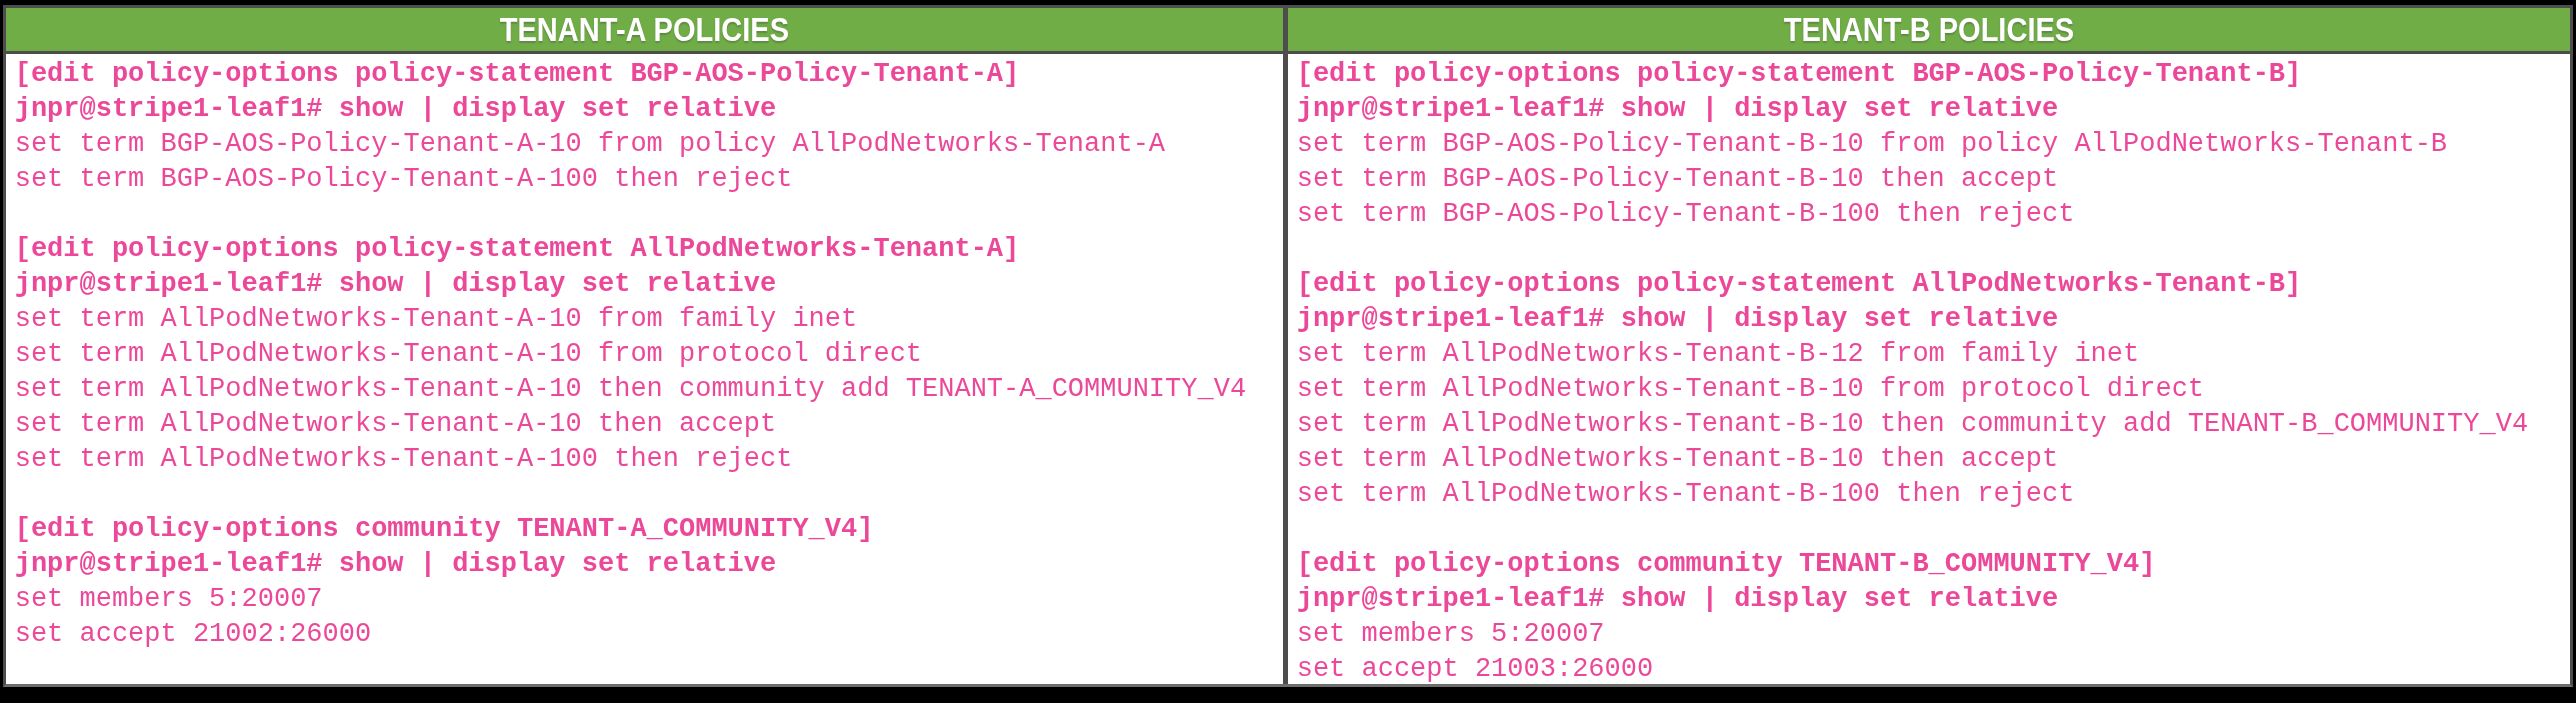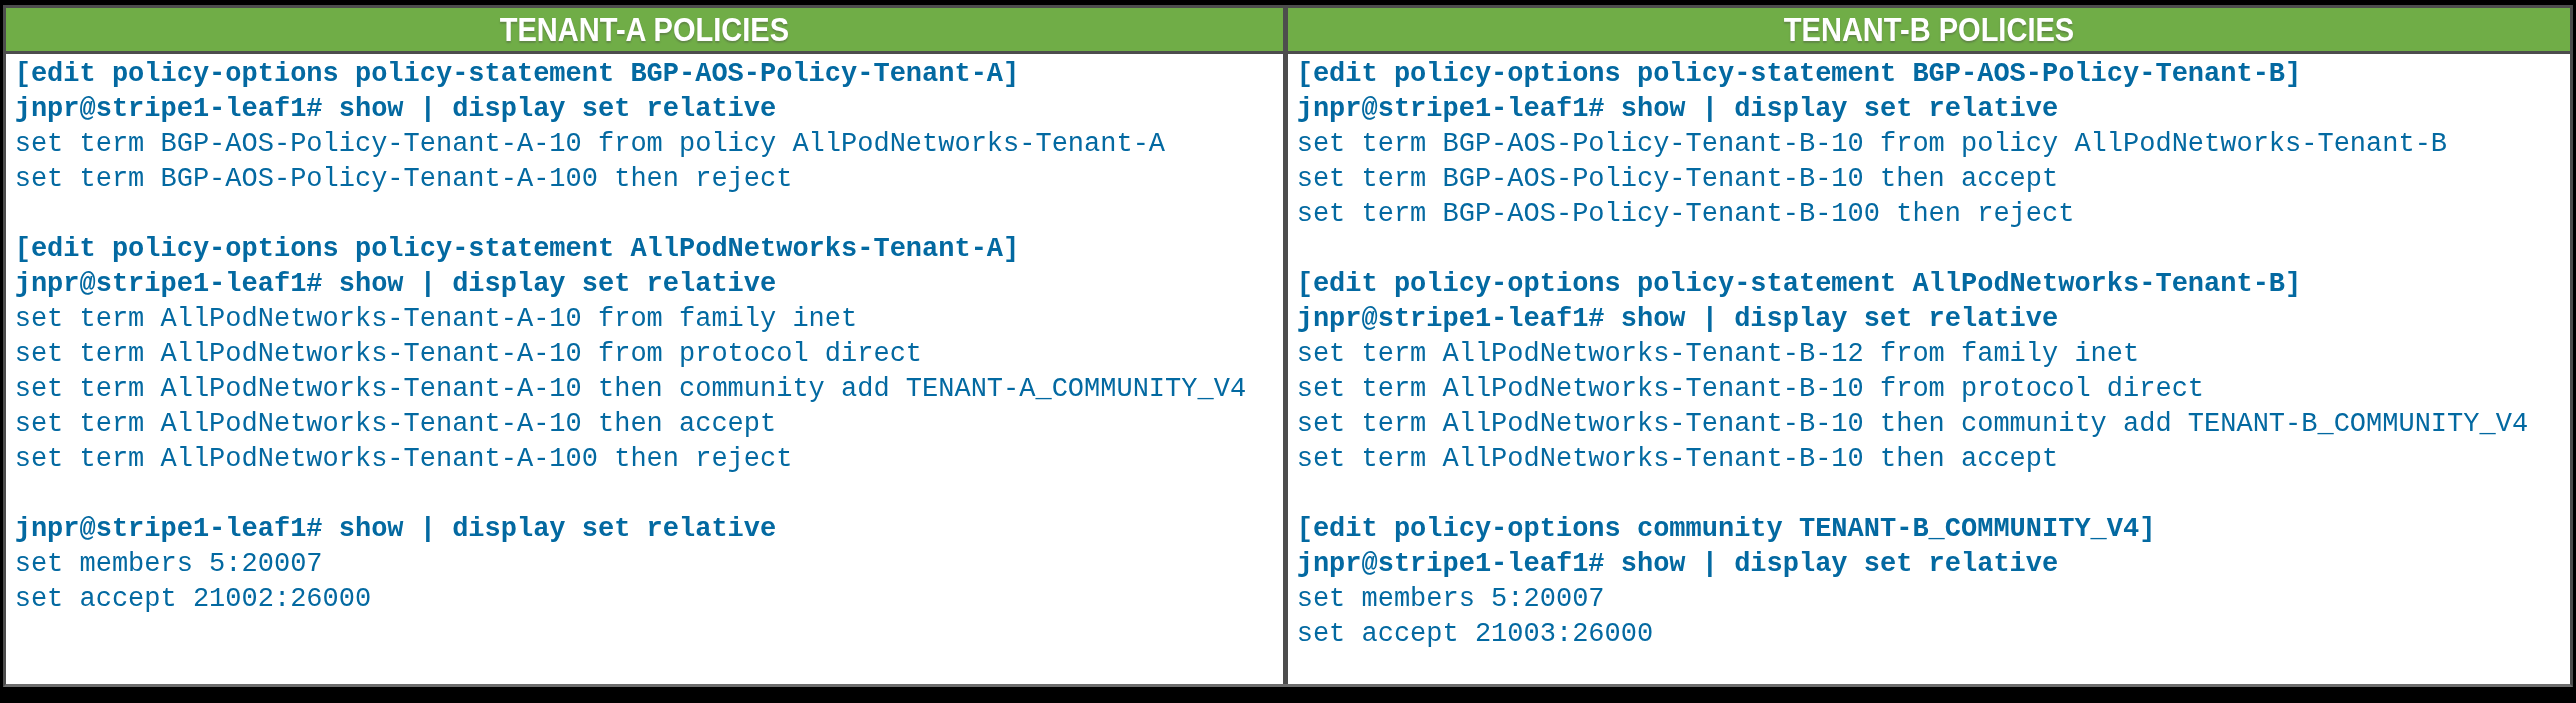--- a/index.html
+++ b/index.html
@@ -53,21 +53,21 @@
     letter-spacing: 0px;
     transform: scaleX(0.88);
     white-space: nowrap;
     text-shadow: 0 1.6px 1.6px rgba(70,70,70,0.35);
   }
   .code-area {
     flex: 1 1 auto;
     padding: 3.2px 0 0 8.5px;
     font-family: "Liberation Mono", "DejaVu Sans Mono", monospace;
     font-size: 27px;
-    color: #0369a1;
+    color: #ec4899;
     overflow: hidden;
   }
   .code-line {
     height: 35px;
     line-height: 35px;
     white-space: pre;
   }
   .code-line.bold {
     font-weight: bold;
   }
@@ -88,20 +88,21 @@
         <div class="code-line">set term BGP-AOS-Policy-Tenant-A-100 then reject</div>
         <div class="code-line"></div>
         <div class="code-line bold">[edit policy-options policy-statement AllPodNetworks-Tenant-A]</div>
         <div class="code-line bold">jnpr@stripe1-leaf1# show | display set relative</div>
         <div class="code-line">set term AllPodNetworks-Tenant-A-10 from family inet</div>
         <div class="code-line">set term AllPodNetworks-Tenant-A-10 from protocol direct</div>
         <div class="code-line">set term AllPodNetworks-Tenant-A-10 then community add TENANT-A_COMMUNITY_V4</div>
         <div class="code-line">set term AllPodNetworks-Tenant-A-10 then accept</div>
         <div class="code-line">set term AllPodNetworks-Tenant-A-100 then reject</div>
         <div class="code-line"></div>
+        <div class="code-line bold">[edit policy-options community TENANT-A_COMMUNITY_V4]</div>
         <div class="code-line bold">jnpr@stripe1-leaf1# show | display set relative</div>
         <div class="code-line">set members 5:20007</div>
         <div class="code-line">set accept 21002:26000</div>
       </div>
   </div>
 
   <div class="col right">
     <div class="col-header">
       <span class="col-header-text">TENANT-B POLICIES</span>
     </div>
@@ -111,20 +112,21 @@
         <div class="code-line">set term BGP-AOS-Policy-Tenant-B-10 from policy AllPodNetworks-Tenant-B</div>
         <div class="code-line">set term BGP-AOS-Policy-Tenant-B-10 then accept</div>
         <div class="code-line">set term BGP-AOS-Policy-Tenant-B-100 then reject</div>
         <div class="code-line"></div>
         <div class="code-line bold">[edit policy-options policy-statement AllPodNetworks-Tenant-B]</div>
         <div class="code-line bold">jnpr@stripe1-leaf1# show | display set relative</div>
         <div class="code-line">set term AllPodNetworks-Tenant-B-12 from family inet</div>
         <div class="code-line">set term AllPodNetworks-Tenant-B-10 from protocol direct</div>
         <div class="code-line">set term AllPodNetworks-Tenant-B-10 then community add TENANT-B_COMMUNITY_V4</div>
         <div class="code-line">set term AllPodNetworks-Tenant-B-10 then accept</div>
+        <div class="code-line">set term AllPodNetworks-Tenant-B-100 then reject</div>
         <div class="code-line"></div>
         <div class="code-line bold">[edit policy-options community TENANT-B_COMMUNITY_V4]</div>
         <div class="code-line bold">jnpr@stripe1-leaf1# show | display set relative</div>
         <div class="code-line">set members 5:20007</div>
         <div class="code-line">set accept 21003:26000</div>
       </div>
   </div>
 
 </div>
 

